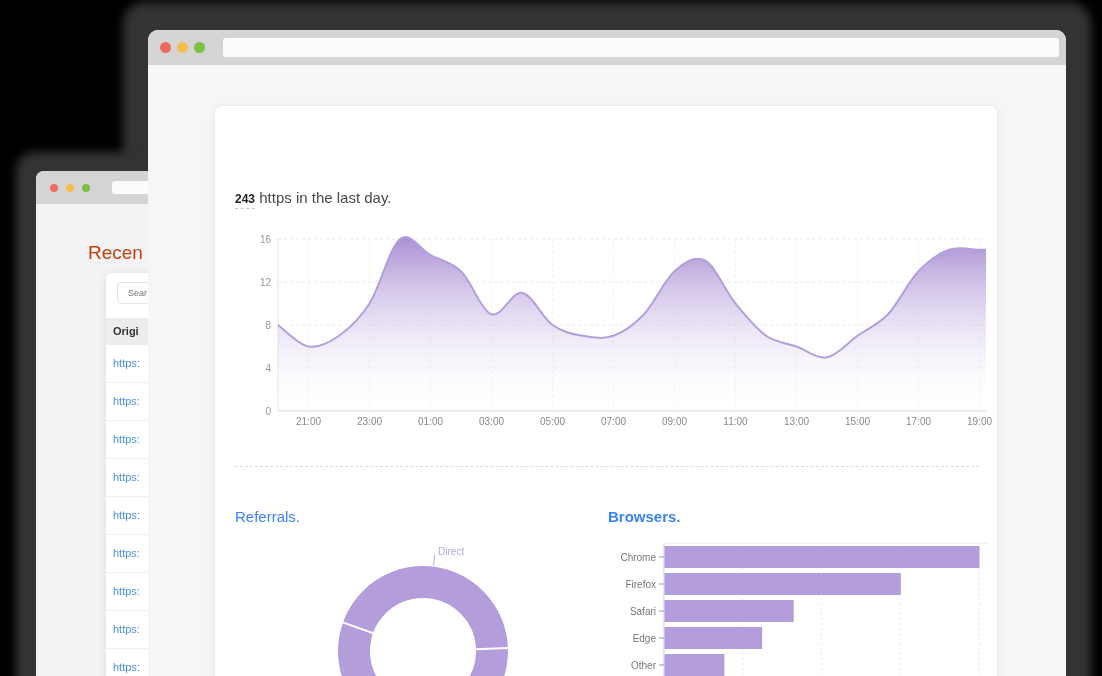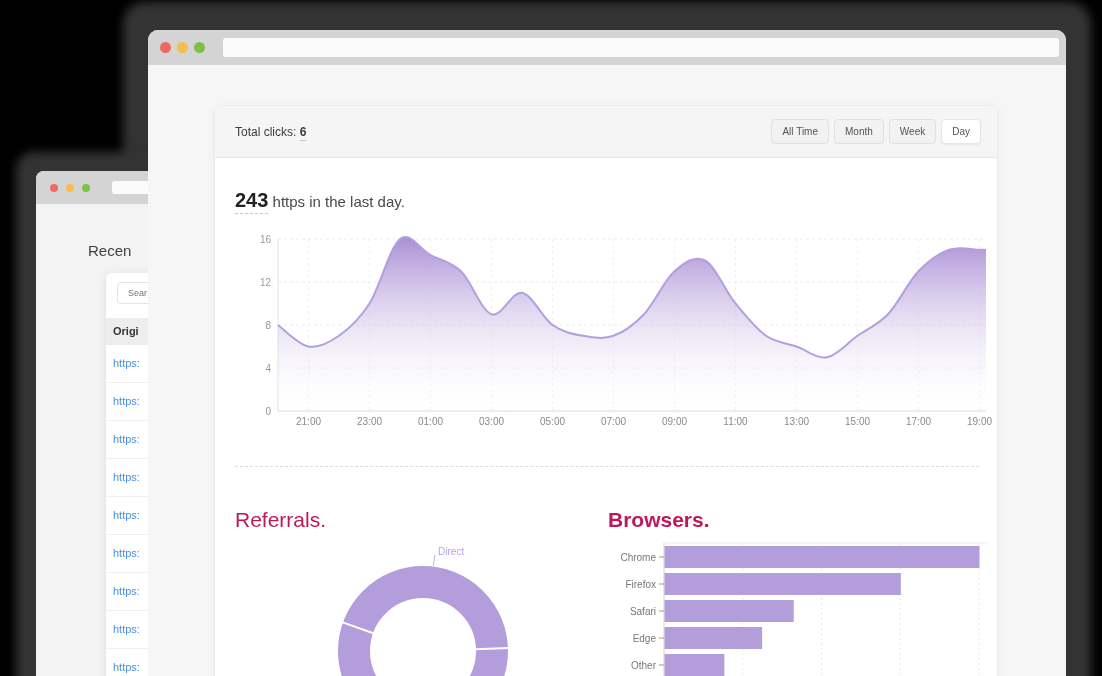--- a/index.html
+++ b/index.html
@@ -20,42 +20,42 @@
   .titlebar{background:#d4d4d4;display:flex;align-items:center;}
   #window-back .titlebar{height:33px;padding-left:14px;}
   #window-front .titlebar{height:35px;padding-left:12px;}
   .dot{border-radius:50%;flex:0 0 auto;}
   #window-back .dot{width:8px;height:8px;margin-right:8px;}
   #window-front .dot{width:11px;height:11px;margin-right:6px;}
   .urlbar{background:#fbfbfb;border-radius:3px;flex:1;}
   #window-back .urlbar{height:13px;margin-left:14px;margin-right:14px;}
   #window-front .urlbar{height:19px;margin-left:12px;margin-right:7px;}
 
-  #back-heading{position:absolute;left:52px;top:71px;font-size:15px;color:#404040;}
+  #back-heading{position:absolute;left:52px;top:71px;font-size:19px;color:#c2410c;}
   #back-card{position:absolute;left:70px;top:102px;width:340px;height:600px;background:#fff;border-radius:6px;box-shadow:0 2px 10px rgba(0,0,0,.10);}
   #back-search{position:absolute;left:11px;top:9px;width:250px;height:22px;border:1px solid #e3e3e3;border-radius:4px;background:#fff;font-size:9px;color:#8a8a8a;padding:0 0 0 10px;outline:none;box-sizing:border-box;font-family:"Liberation Sans",sans-serif;}
   #back-table-header{position:absolute;left:0;top:45px;width:100%;height:27px;background:#ededed;font-size:11px;font-weight:bold;color:#333;line-height:27px;padding-left:7px;box-sizing:border-box;}
   #back-rows{position:absolute;left:0;top:72px;width:100%;}
   .back-row{height:37px;line-height:37px;font-size:11px;color:#4a90e2;padding-left:7px;border-bottom:1px solid #f0f0f1;}
 
   
   #card{position:absolute;left:66px;top:75px;width:784px;height:720px;background:#fff;border:1px solid #ececec;border-radius:8px;box-shadow:0 2px 10px rgba(0,0,0,.05);box-sizing:border-box;}
   #card-header{position:absolute;left:0;top:0;width:100%;height:52px;background:#f5f5f6;border-bottom:1px solid #e7e7e7;border-radius:8px 8px 0 0;display:flex;align-items:center;box-sizing:border-box;padding:0 16px 0 20px;}
   #total-clicks{font-size:12px;color:#3c3c3c;}
   #total-clicks b{border-bottom:1px dashed #c6c6c6;padding-bottom:1px;}
   #range-buttons{margin-left:auto;display:flex;gap:5px;}
   .range-btn{font-family:"Liberation Sans",sans-serif;font-size:10px;color:#555;background:#f2f2f3;border:1px solid #e0e0e0;border-radius:4px;padding:6px 10px;cursor:pointer;}
   .range-btn.active{background:#fff;border-color:#e6e6e6;box-shadow:0 1px 2px rgba(0,0,0,.06);}
 
   #headline{position:absolute;left:20px;top:83px;font-size:15px;color:#4a4a4a;}
-  #headline b{font-size:20px;color:#222;border-bottom:1px dashed #c9c9c9;padding-bottom:2px;}
+  #headline b{font-size:12px;color:#222;border-bottom:1px dashed #c9c9c9;padding-bottom:2px;}
 
   #area-svg{position:absolute;left:0;top:120px;}
   #divider{position:absolute;left:20px;right:18px;top:360px;border-top:1px dashed #dcdcdc;}
-  .section-title{position:absolute;font-size:21px;color:#be185d;}
+  .section-title{position:absolute;font-size:15px;color:#3b82f6;}
   #title-referrals{left:20px;top:402px;}
   #title-browsers{left:393px;top:402px;font-weight:bold;}
   #donut-svg{position:absolute;left:20px;top:428px;}
   #bars-svg{position:absolute;left:393px;top:428px;}
   text{font-family:"Liberation Sans",sans-serif;}
 </style>
 </head>
 <body>
 
 <div class="halo" id="halo-front"></div>
@@ -88,32 +88,20 @@
 
 <div class="window" id="window-front">
   <div class="titlebar">
     <span class="dot" style="background: rgb(238, 106, 95);"></span>
     <span class="dot" style="background: rgb(244, 189, 78);"></span>
     <span class="dot" style="background: rgb(124, 193, 66);"></span>
     <div class="urlbar"></div>
   </div>
 
   <div id="card">
-    <div id="card-header">
-      <span id="total-clicks">
-        <span>Total clicks:</span>
-        <b>6</b>
-      </span>
-      <div id="range-buttons">
-          <button class="range-btn">All Time</button>
-          <button class="range-btn">Month</button>
-          <button class="range-btn">Week</button>
-          <button class="range-btn active">Day</button>
-        </div>
-    </div>
 
     <div id="headline">
       <b>243</b><span> https in the last day.</span>
     </div>
 
     <svg id="area-svg" width="784" height="212">
         <defs>
           <linearGradient id="areaGrad" gradientUnits="userSpaceOnUse" x1="0" y1="13" x2="0" y2="185">
             <stop offset="0%" stop-color="#a78bd3" stop-opacity="0.95"></stop>
             <stop offset="100%" stop-color="#ffffff" stop-opacity="0.05"></stop>

